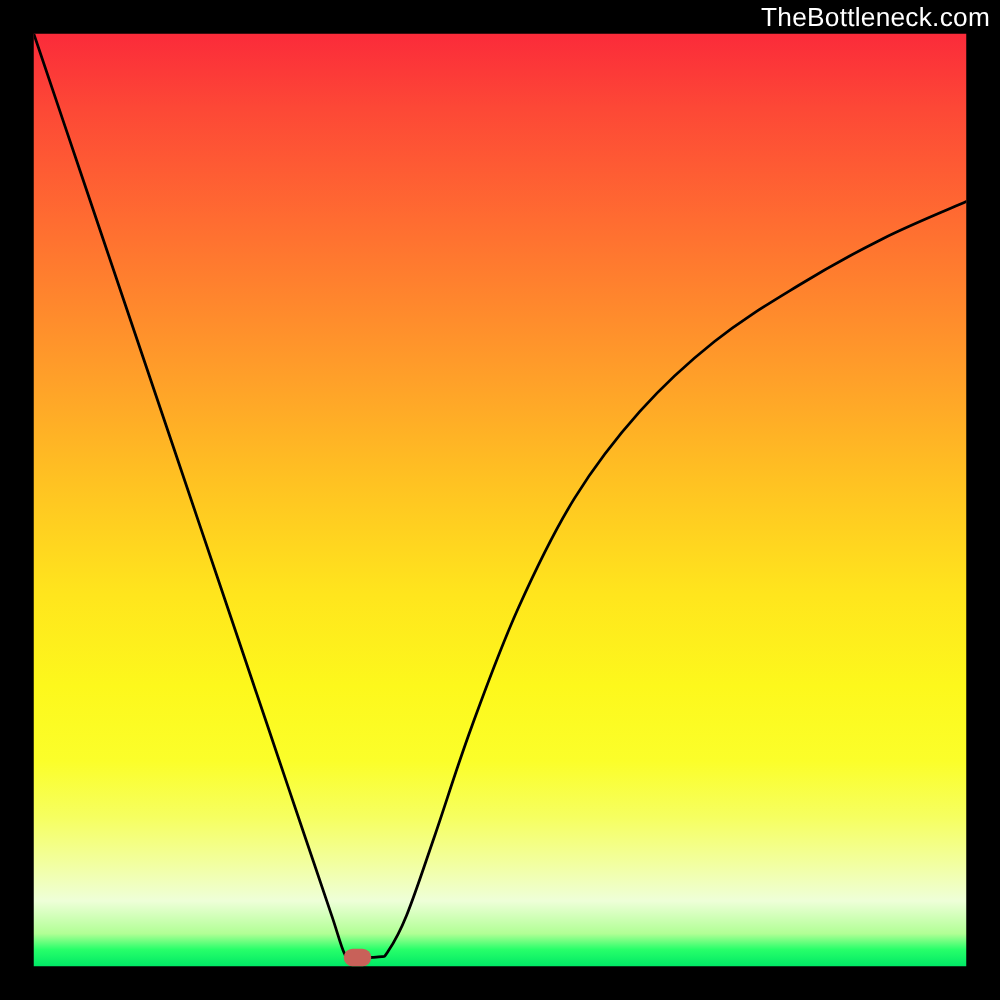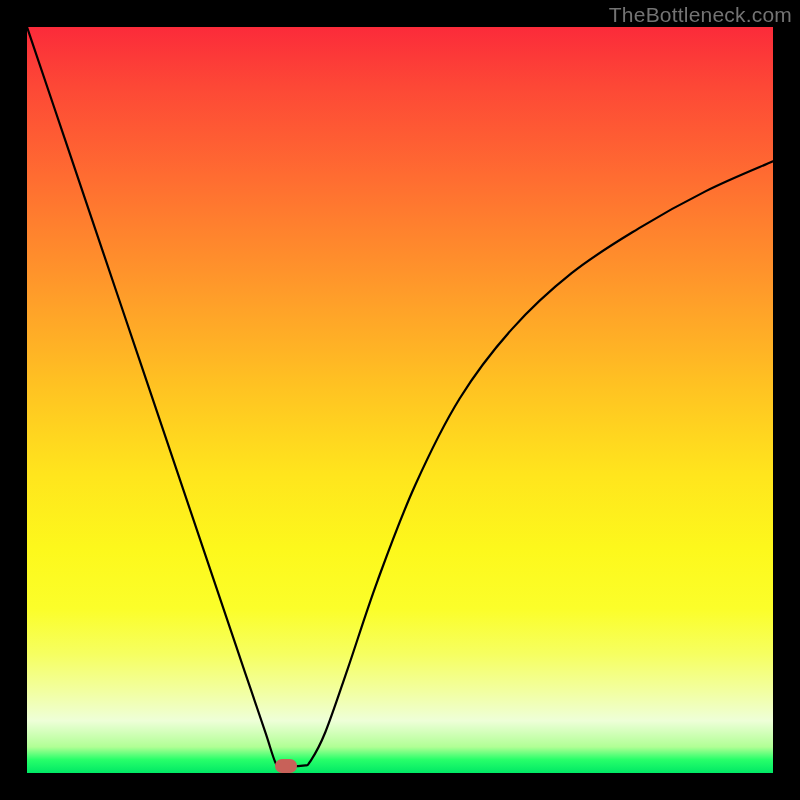--- a/index.html
+++ b/index.html
@@ -54,21 +54,21 @@
     width: 22px;
     height: 14px;
     border-radius: 7px;
     background: #c86159;
     transform: translate(-50%, -50%);
   }
   .watermark {
     position: absolute;
     top: 3px;
     right: 8px;
-    color: #737373;
+    color: #ffffff;
     font-size: 21px;
     letter-spacing: 0.2px;
     white-space: nowrap;
   }
 </style>
 </head>
 <body>
 
 <div class="frame">
   <div class="watermark">TheBottleneck.com</div>

